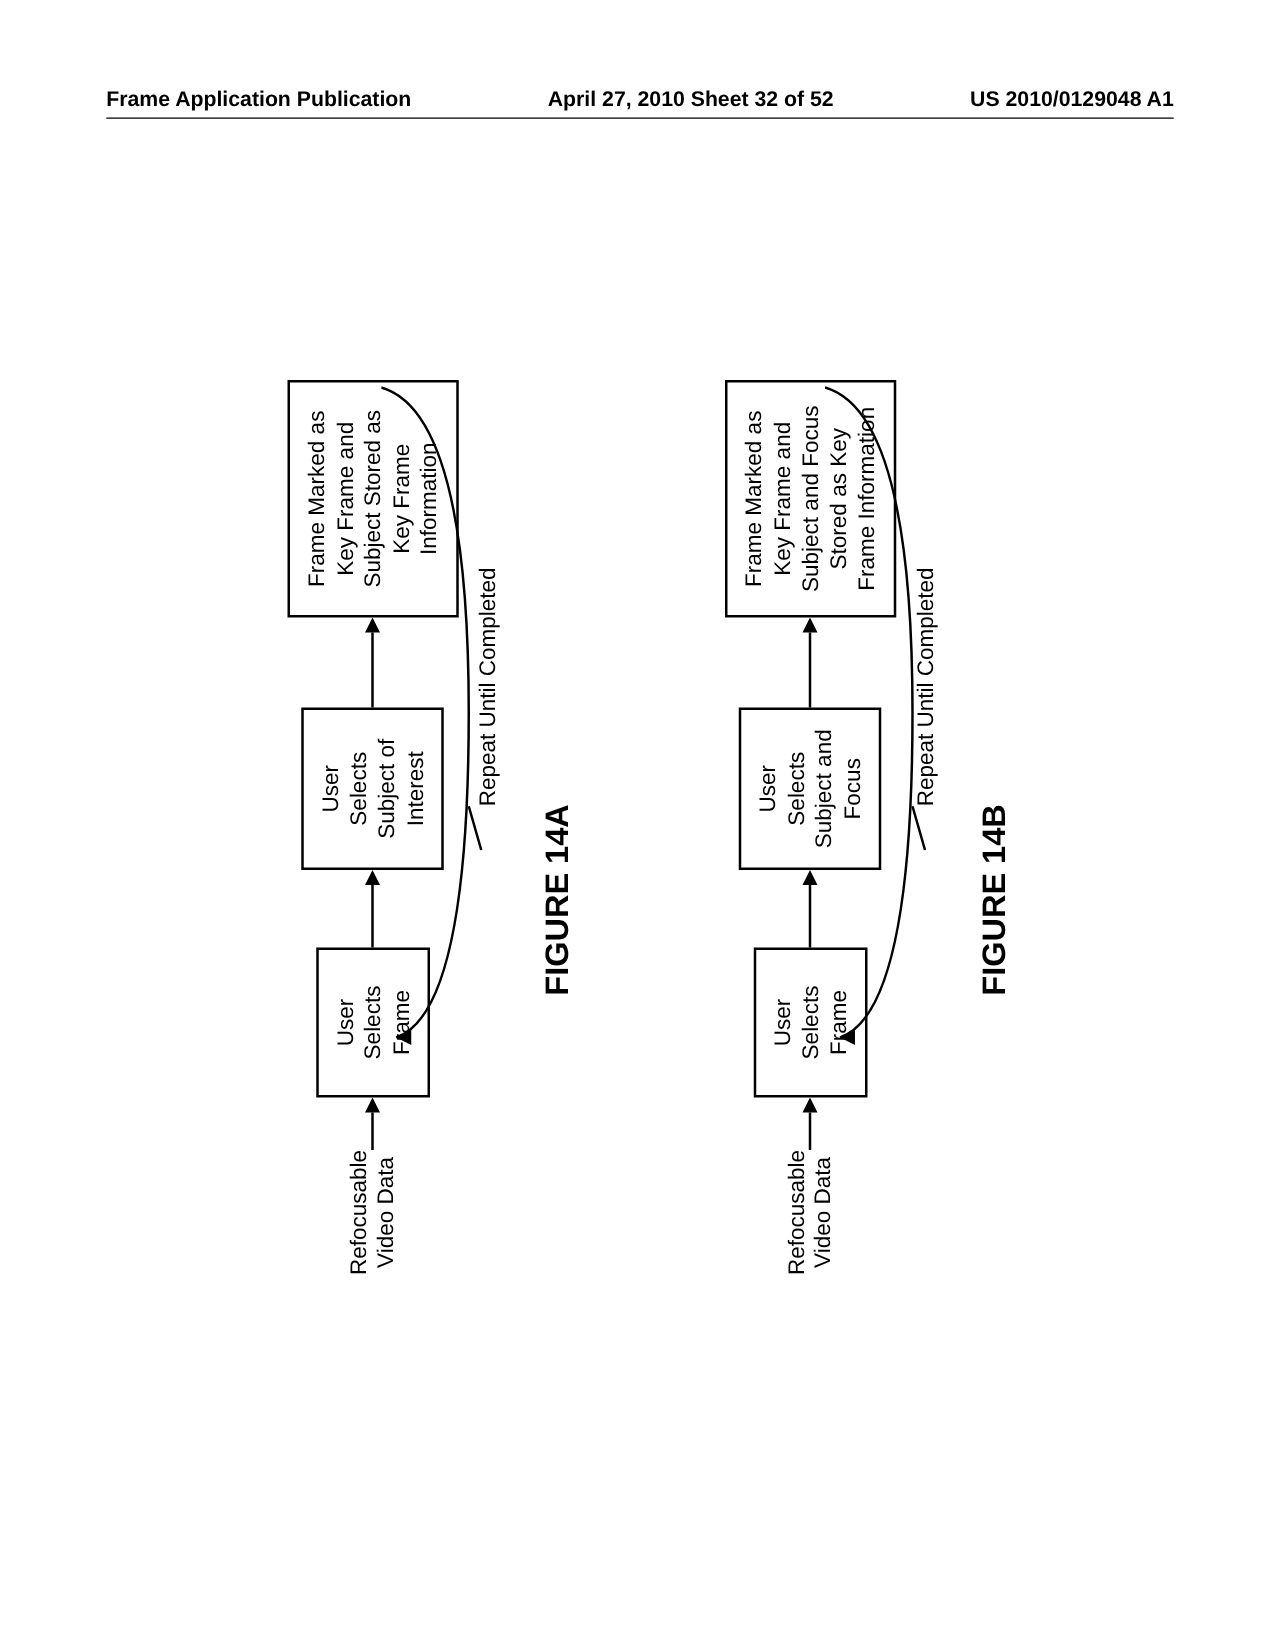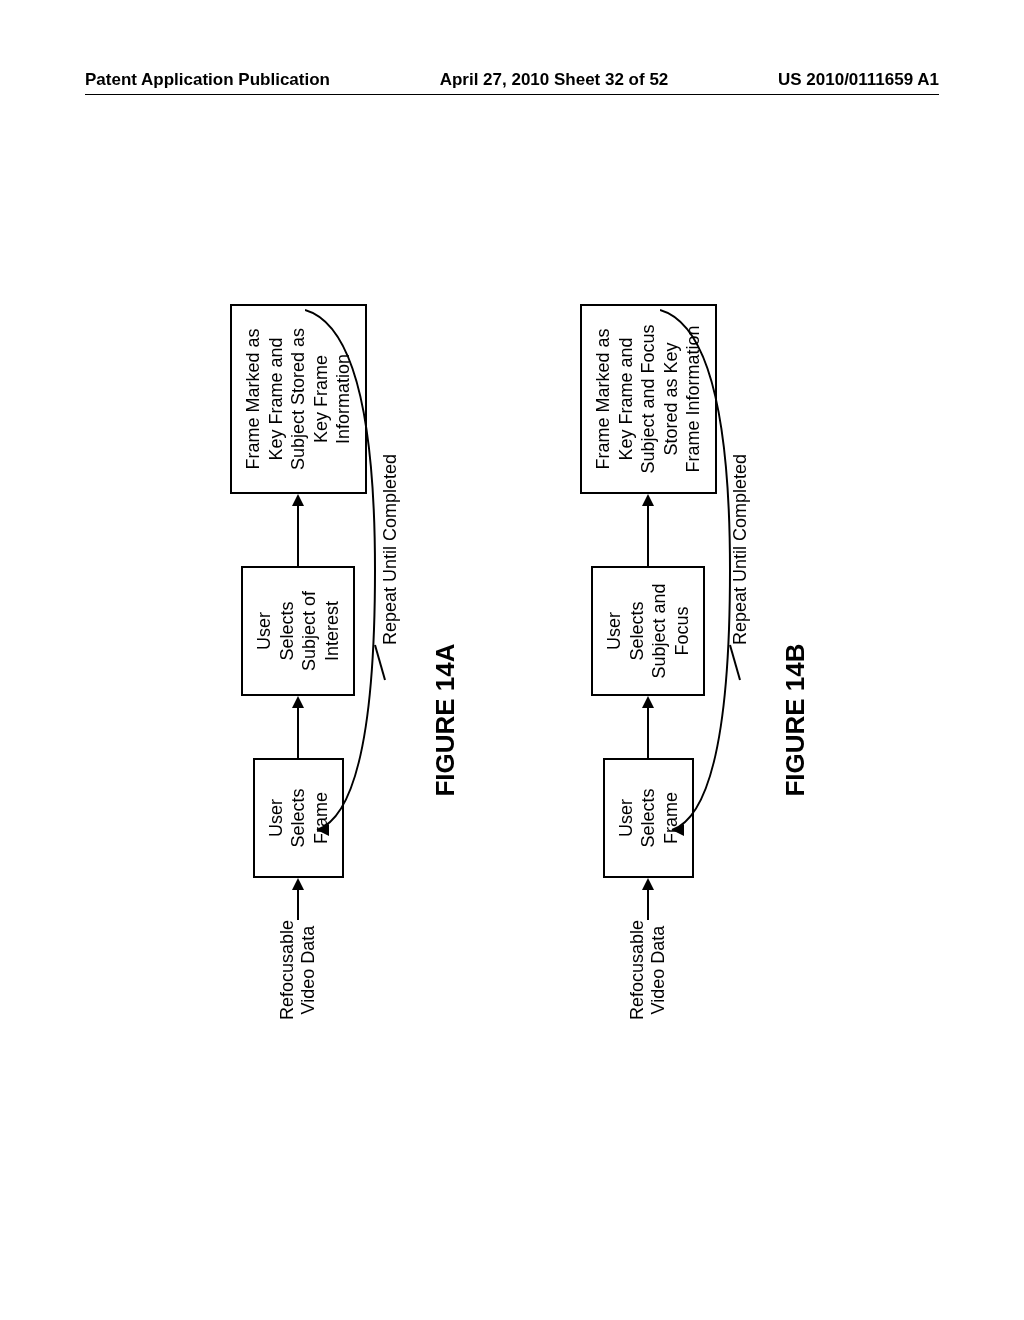--- a/index.html
+++ b/index.html
@@ -153,23 +153,23 @@
     
     .feedback-curve {
       position: absolute;
     }
     
   </style>
 </head>
 <body>
 
 <div class="header">
-  <span>Patent Application Publication</span>
+  <span>Frame Application Publication</span>
   <span>April 27, 2010  Sheet 32 of 52</span>
-  <span>US 2010/0111659 A1</span>
+  <span>US 2010/0129048 A1</span>
 </div>
 <div class="header-line"></div>
 
 <div class="diagram-container">
   <div class="rotated-figure">
 
     <div class="flow-row flow-a">
       <div class="input-label">Refocusable Video Data</div>
       <div class="arrow-h">
         <div class="arrow-line" style="width:30px"></div>

